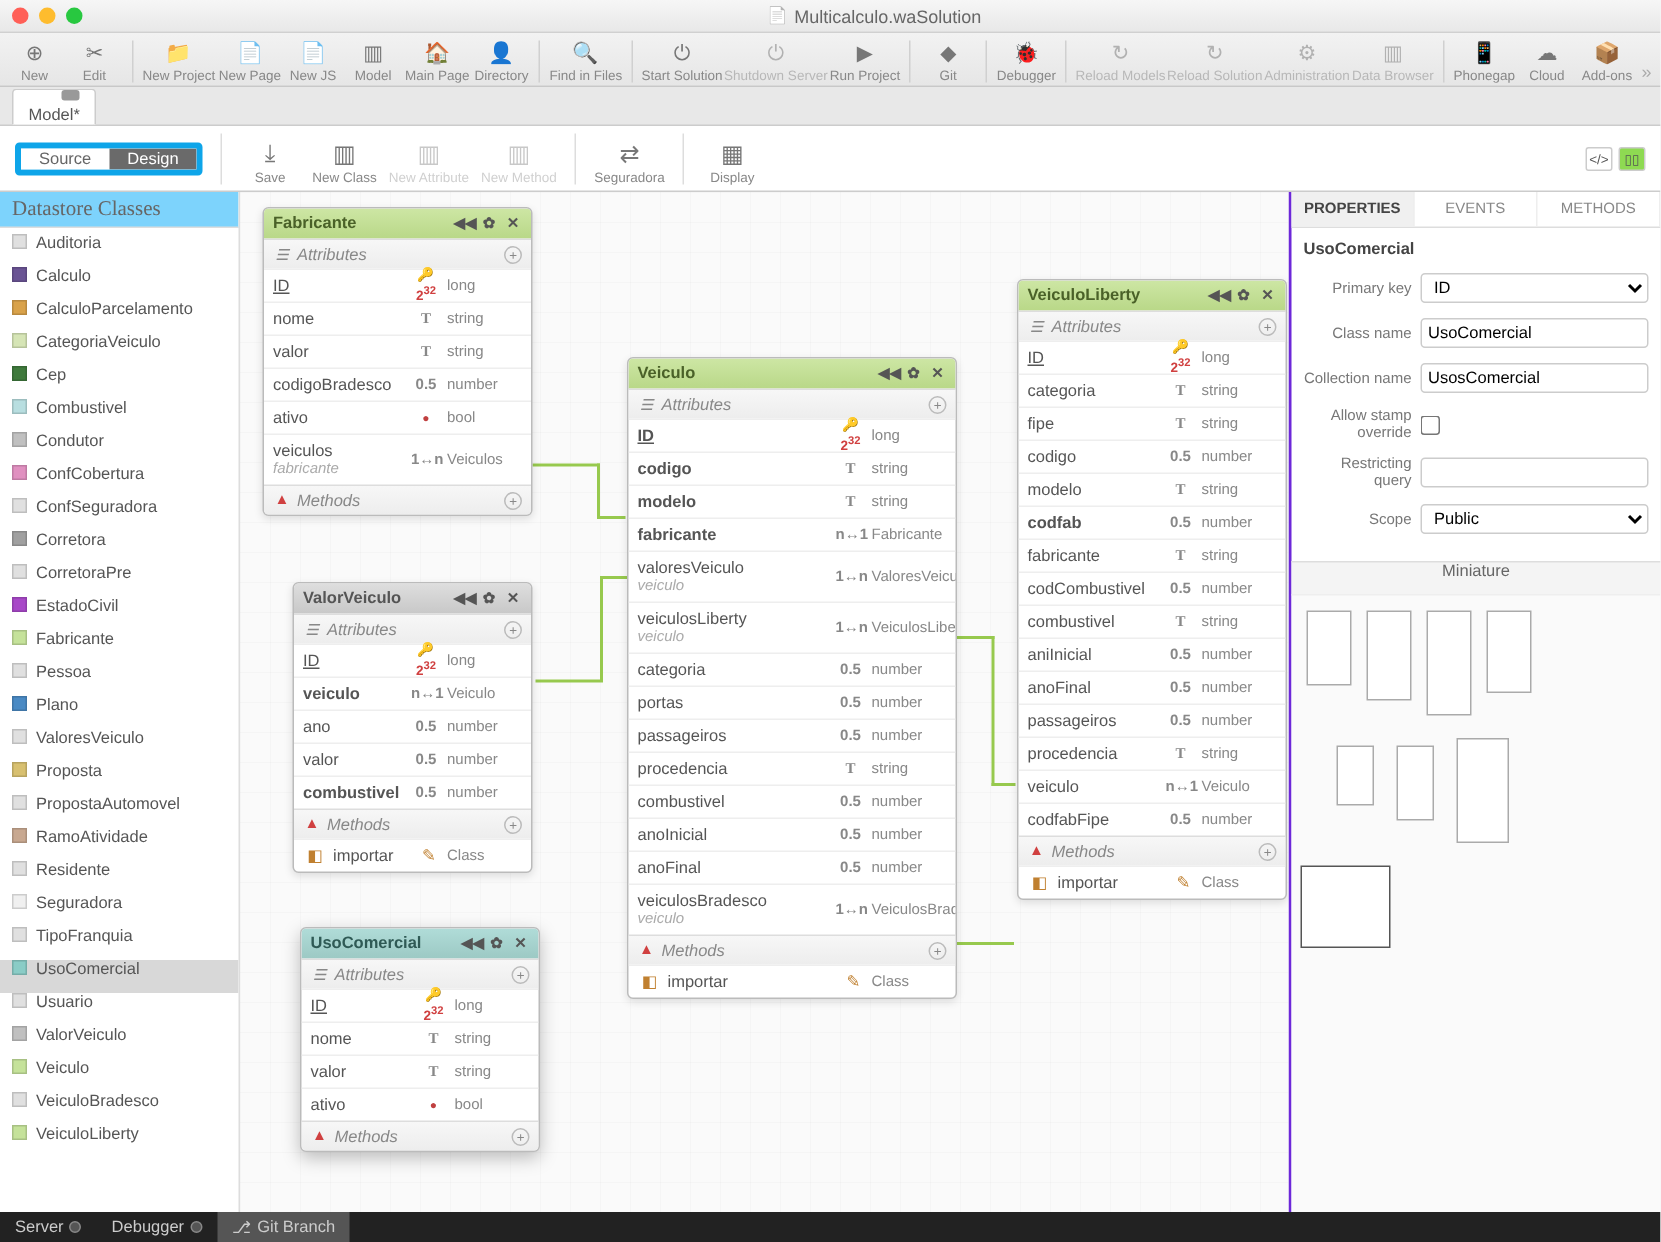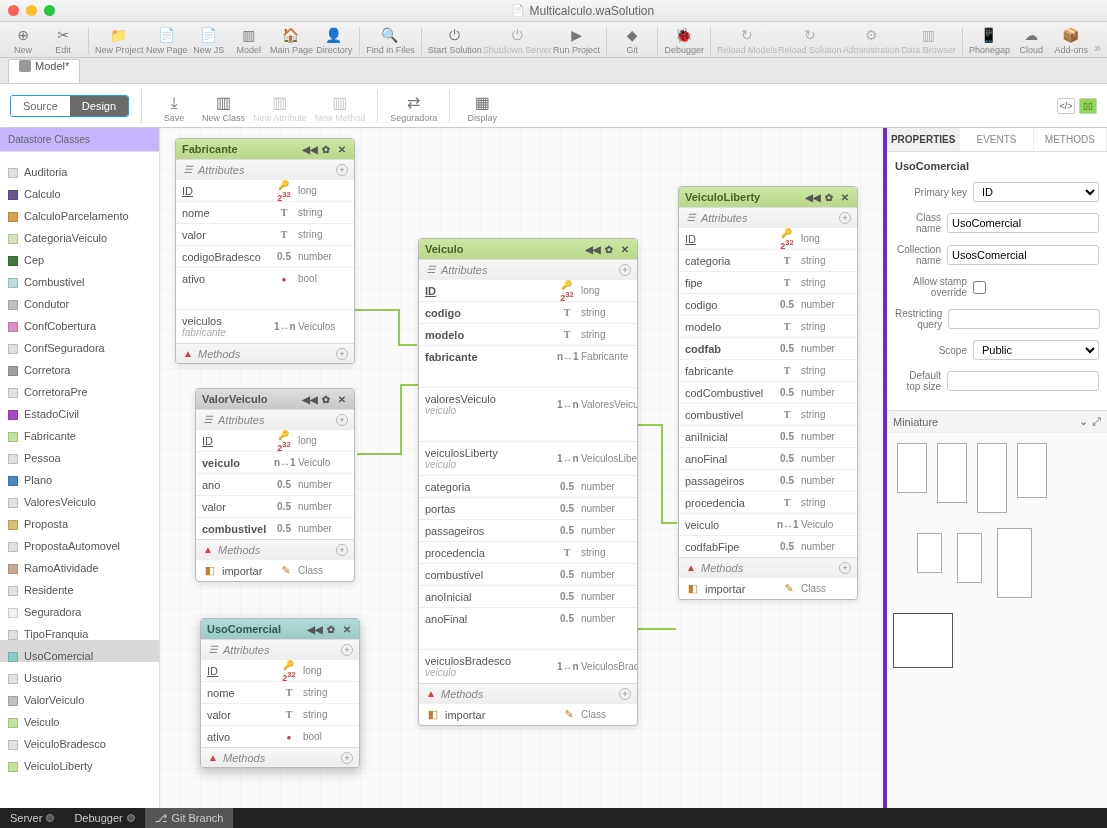--- a/index.html
+++ b/index.html
@@ -18,84 +18,84 @@
 
 .main-toolbar { height: 36px; background: linear-gradient(#f2f2f2,#e6e6e6); border-bottom: 1px solid #c8c8c8; display: flex; align-items: flex-end; padding: 0 6px 2px; gap: 6px; overflow: hidden; }
 .tb-item { display: flex; flex-direction: column; align-items: center; min-width: 34px; color: #888; cursor: pointer; }
 .tb-item.disabled { opacity: 0.5; }
 .tb-icon { width: 20px; height: 20px; display: flex; align-items: center; justify-content: center; font-size: 14px; color: #777; }
 .tb-label { font-size: 9px; color: #888; white-space: nowrap; }
 .tb-sep { width: 1px; height: 28px; background: #d0d0d0; margin: 0 2px; }
 
 
 .tabbar { height: 26px; background: #e8e8e8; border-bottom: 1px solid #ccc; display: flex; align-items: flex-end; padding-left: 8px; }
-.tab { height: 24px; background: #fff; border: 1px solid #ccc; border-bottom: none; border-radius: 3px 3px 0 0; padding: 0 10px; display: flex; align-items: flex-start; gap: 4px; font-size: 11px; color: #555; }
+.tab { height: 24px; background: #fff; border: 1px solid #ccc; border-bottom: none; border-radius: 3px 3px 0 0; padding: 0 10px; display: flex; align-items: flex-end; gap: 4px; font-size: 11px; color: #555; flex-direction: column; }
 .tab-icon { width: 12px; height: 12px; background: #999; border-radius: 2px; display: inline-block; }
 
 
 .sec-toolbar { height: 44px; background: #fff; border-bottom: 1px solid #ccc; display: flex; align-items: center; padding: 0 10px; gap: 8px; }
-.seg-control { display: flex; border: 1px solid #0ea5e9; border-radius: 3px; overflow: hidden; height: 22px; }
+.seg-control { display: flex; border: 4px solid #0ea5e9; border-radius: 3px; overflow: hidden; height: 22px; }
 .seg-btn { padding: 0 12px; font-size: 11px; display: flex; align-items: center; background: #fff; color: #666; cursor: pointer; }
 .seg-btn.active { background: #6a6a6a; color: #fff; }
 .sec-sep { width: 1px; height: 34px; background: #ddd; margin: 0 4px; }
 .sec-item { display: flex; flex-direction: column; align-items: center; min-width: 40px; color: #999; cursor: pointer; }
 .sec-item .tb-icon { font-size: 16px; }
 .sec-item.disabled { opacity: 0.4; }
 .sec-toolbar-right { margin-left: auto; display: flex; gap: 4px; }
 .small-btn { width: 18px; height: 16px; border: 1px solid #ccc; border-radius: 2px; background: #fff; font-size: 9px; display: flex; align-items: center; justify-content: center; cursor: pointer; }
 .small-btn.green { background: #8eda52; }
 
 
 .main-area { display: flex; height: calc(828px - 22px - 36px - 26px - 44px - 20px); }
 .left-panel { width: 160px; background: #fff; border-right: 1px solid #ddd; overflow-y: auto; }
-.left-panel-header { height: 24px; background: #c4b5fd; border-bottom: 1px solid #ddd; padding: 0 8px; display: flex; align-items: center; font-size: 10px; color: #666; }
+.left-panel-header { height: 24px; background: #7dd3fc; border-bottom: 1px solid #ddd; padding: 0 8px; display: flex; align-items: center; font-size: 14px; color: #666; font-family: Liberation Serif, serif; }
 .class-list { padding: 4px 0; }
-.class-item { height: 22px; display: flex; align-items: flex-end; padding: 0 8px; gap: 6px; font-size: 11px; color: #555; cursor: pointer; }
+.class-item { height: 22px; display: flex; align-items: flex-start; padding: 0 8px; gap: 6px; font-size: 11px; color: #555; cursor: pointer; }
 .class-item.selected { background: #d8d8d8; }
 .class-swatch { width: 10px; height: 10px; border: 1px solid rgba(0,0,0,0.15); }
 
 
 .canvas { flex: 1; background: #fafafa; position: relative; overflow: hidden; }
 .canvas::before { content: ""; position: absolute; inset: 0; background-image: linear-gradient(to right, rgba(0,0,0,0.02) 1px, transparent 1px), linear-gradient(to bottom, rgba(0,0,0,0.02) 1px, transparent 1px); background-size: 20px 20px; }
 .entity { position: absolute; width: 180px; background: #fff; border: 1px solid #bbb; border-radius: 4px; box-shadow: 0 2px 6px rgba(0,0,0,0.12); font-size: 11px; overflow: hidden; }
 .entity-header { height: 20px; display: flex; align-items: center; padding: 0 6px; gap: 4px; font-weight: bold; }
 .entity-header.green { background: linear-gradient(#cde6a4,#b9d888); color: #4a6128; }
 .entity-header.gray { background: linear-gradient(#dedede,#c8c8c8); color: #555; }
 .entity-header.teal { background: linear-gradient(#b0dcd8,#9cc9c4); color: #2f5a55; }
 .entity-header .spacer { flex: 1; }
 .entity-header .hicon { width: 12px; height: 12px; font-size: 10px; display: flex; align-items: center; justify-content: center; color: #555; cursor: pointer; }
 .entity-section { height: 20px; background: linear-gradient(#f7f7f7,#ededed); border-top: 1px solid #ddd; display: flex; align-items: center; padding: 0 6px; gap: 4px; font-style: italic; color: #888; }
 .entity-section .sicon { width: 12px; height: 12px; display: inline-flex; align-items: center; justify-content: center; font-size: 10px; }
 .entity-section .spacer { flex: 1; }
 .entity-section .add { width: 12px; height: 12px; border: 1px solid #bbb; border-radius: 50%; font-size: 9px; display: flex; align-items: center; justify-content: center; cursor: pointer; color: #888; }
 .attr-row { display: flex; align-items: center; height: 22px; border-top: 1px solid #eee; padding: 0 6px; gap: 4px; }
-.attr-row.tall { height: 34px; margin-top: 20px; }
+.attr-row.tall { height: 34px; }
 .attr-name { flex: 1; }
 .attr-name .sub { font-size: 10px; font-style: italic; color: #aaa; }
 .attr-icon { width: 20px; text-align: center; font-size: 10px; color: #888; font-weight: bold; }
 .attr-type { width: 50px; font-size: 10px; color: #888; }
 .attr-row.bold .attr-name { font-weight: bold; }
 .method-row { display: flex; align-items: center; height: 22px; border-top: 1px solid #eee; padding: 0 6px; gap: 4px; }
 .method-icon { width: 16px; text-align: center; color: #c08030; font-size: 11px; }
 .method-name { flex: 1; }
 
 .conn-line { position: absolute; background: #97c94e; }
 
 
-.right-panel { width: 224px; background: #fff; border-left: 4px solid #6d28d9; display: flex; flex-direction: column; }
+.right-panel { width: 248px; background: #fff; border-left: 2px solid #6d28d9; display: flex; flex-direction: column; }
 .tabs3 { display: flex; height: 24px; border-bottom: 1px solid #ddd; }
 .tabs3 .t { flex: 1; text-align: center; font-size: 10px; display: flex; align-items: center; justify-content: center; color: #888; cursor: pointer; border-right: 1px solid #eee; }
 .tabs3 .t.active { background: #f0f0f0; color: #444; font-weight: bold; }
 .prop-body { padding: 8px; font-size: 11px; color: #666; overflow-y: auto; }
 .prop-title { font-weight: bold; margin-bottom: 10px; color: #444; }
 .prop-row { display: flex; align-items: center; margin-bottom: 10px; gap: 6px; }
 .prop-row label { width: 72px; text-align: right; font-size: 10px; color: #777; }
 .prop-row input[type=text], .prop-row select { flex: 1; height: 20px; border: 1px solid #ccc; border-radius: 3px; padding: 0 4px; font-size: 11px; background: #fff; }
 .prop-row textarea { flex: 1; height: 50px; border: 1px solid #ccc; border-radius: 3px; font-size: 11px; }
-.miniature-header { height: 22px; border-top: 1px solid #ddd; background: #f4f4f4; display: flex; align-items: center; padding: 0 6px; font-size: 11px; color: #666; gap: 4px; }
+.miniature-header { height: 22px; border-top: 1px solid #ddd; background: #f4f4f4; display: flex; align-items: center; padding: 0 6px; font-size: 11px; color: #666; gap: 4px; flex-direction: column; }
 .miniature-header .spacer { flex: 1; }
 .miniature-body { flex: 1; background: #fafafa; position: relative; border-top: 1px solid #eee; overflow: hidden; }
 .mini-rect { position: absolute; border: 1px solid #aaa; background: #fff; }
 
 
 .statusbar { height: 20px; background: #222; color: #ccc; display: flex; align-items: center; font-size: 11px; }
 .statusbar .seg { padding: 0 10px; display: flex; align-items: center; gap: 4px; }
 .statusbar .dot { width: 8px; height: 8px; border-radius: 50%; background: #555; border: 1px solid #888; }
 .statusbar .git { background: #555; height: 100%; display: flex; align-items: center; padding: 0 10px; }
 .statusbar .sol { background: #8eda52; color: #234; height: 100%; flex: 1; display: flex; align-items: center; padding: 0 10px; }
@@ -785,24 +785,20 @@
           <input type="checkbox" style="">
         </div>
       <div class="prop-row">
           <label>Restricting query</label>
           <input type="text" style="">
         </div>
       <div class="prop-row">
           <label>Scope</label>
           <select><option>Public</option></select>
         </div>
-      <div class="prop-row">
-          <label>Default top size</label>
-          <input type="text" style="">
-        </div>
     </div>
     <div class="miniature-header">
       <span>Miniature</span>
       <span class="spacer"></span>
       <span>⌄</span>
       <span>⤢</span>
     </div>
     <div class="miniature-body">
       <div class="mini-rect" style="left:10px;top:10px;width:30px;height:50px"></div>
       <div class="mini-rect" style="left:50px;top:10px;width:30px;height:60px"></div>

